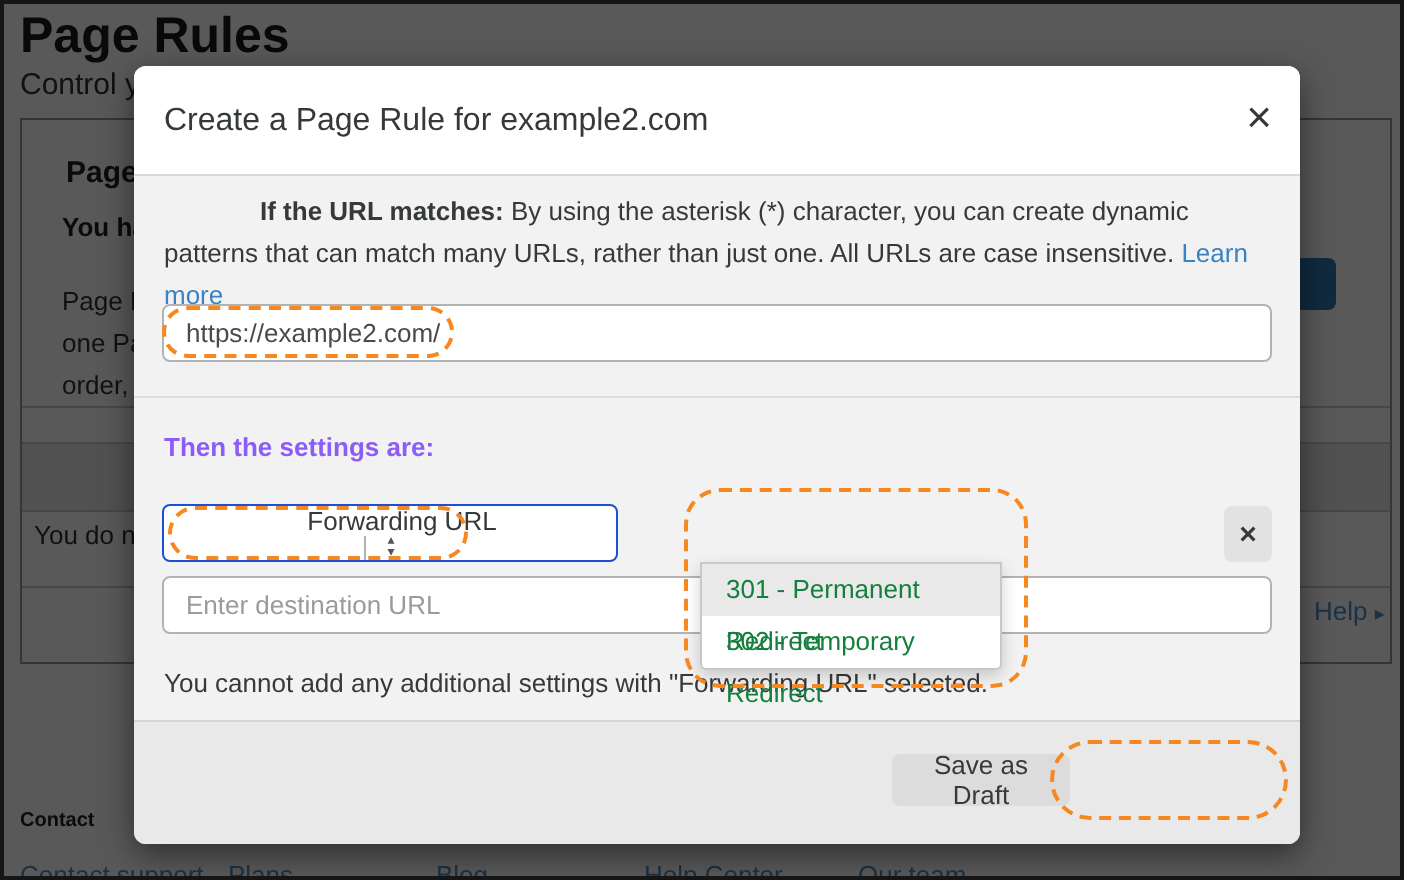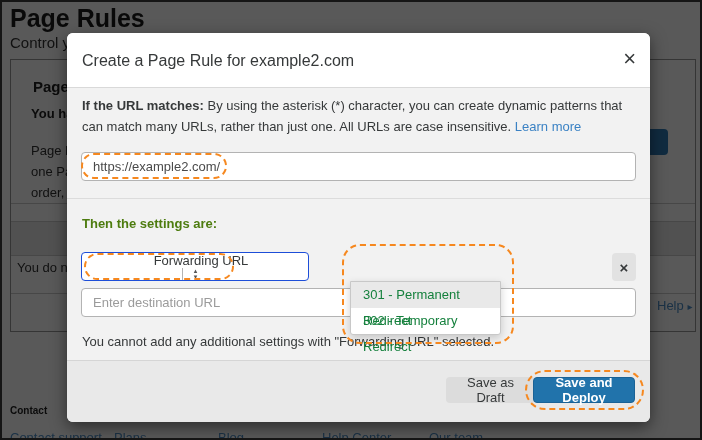--- a/index.html
+++ b/index.html
@@ -29,31 +29,31 @@
 
   
   .modal{position:absolute;left:65px;top:31px;width:583px;height:389px;background:#f2f2f2;border-radius:6px;
          box-shadow:0 5px 16px rgba(0,0,0,0.5);padding-left:44px;}
   .modal-header{position:absolute;left:0;top:0;width:100%;height:55px;background:#fff;border-bottom:1px solid #d9d9d9;
                 border-radius:6px 6px 0 0;}
   .modal-title{position:absolute;left:15px;top:19px;font-size:16px;color:#36393a;}
   .modal-close{position:absolute;right:14px;top:13px;font-size:22px;color:#36393a;line-height:26px;cursor:pointer;}
 
   .modal-desc{position:absolute;left:15px;top:62px;width:558px;font-size:13px;line-height:21px;color:#36393a;}
-  .modal-desc b{font-weight:bold;}
+  .modal-desc b{font-weight:bold;margin-left:48px;}
   .link{color:#3b82c4;text-decoration:none;cursor:pointer;}
 
   .text-input{position:absolute;left:14px;width:555px;height:29px;background:#fff;border:1px solid #b3b3b3;
               border-radius:4px;font-size:13px;color:#4a4a4a;padding:0 11px;outline:none;}
   .url-input{top:119px;}
   .dest-input{top:255px;z-index:1;}
   .dest-input::placeholder{color:#9b9b9b;}
 
   .section-divider{position:absolute;left:0;top:165px;width:100%;height:0;border-top:1px solid #dcdcdc;}
-  .settings-heading{position:absolute;left:15px;top:183px;font-size:13px;font-weight:bold;color:#4d7c0f;}
+  .settings-heading{position:absolute;left:15px;top:183px;font-size:13px;font-weight:bold;color:#8b5cf6;}
 
   .select-box{position:absolute;background:#fff;border:1px solid #1d4ed8;border-radius:4px;cursor:pointer;
               display:flex;align-items:center;font-size:13px;color:#36393a;flex-direction:column;}
   .fwd-select{left:14px;top:219px;width:228px;height:29px;}
   .fwd-select .lbl{padding-left:12px;flex:1;}
   .stepper{width:26px;height:100%;border-left:1px solid #b3b3b3;display:flex;flex-direction:column;
            align-items:center;justify-content:center;color:#555;}
   .stepper span{font-size:7px;line-height:6px;}
   .status-select{left:287px;top:221px;width:134px;height:26px;z-index:3;}
   .status-select .lbl{padding-left:12px;flex:1;}
@@ -156,21 +156,20 @@
     <div class="remove-btn">
       <span>×</span>
     </div>
 
     <input class="text-input dest-input" placeholder="Enter destination URL" style="">
 
     <div class="modal-note">You cannot add any additional settings with "Forwarding URL" selected.</div>
 
     <div class="modal-footer">
       <button class="btn btn-draft">Save as Draft</button>
-      <button class="btn btn-deploy">Save and Deploy</button>
       <div class="annot annot-deploy"></div>
     </div>
 
     <div class="annot annot-url"></div>
     <div class="annot annot-fwd"></div>
     <div class="annot annot-status"></div>
   </div>
 
 </div>
 

